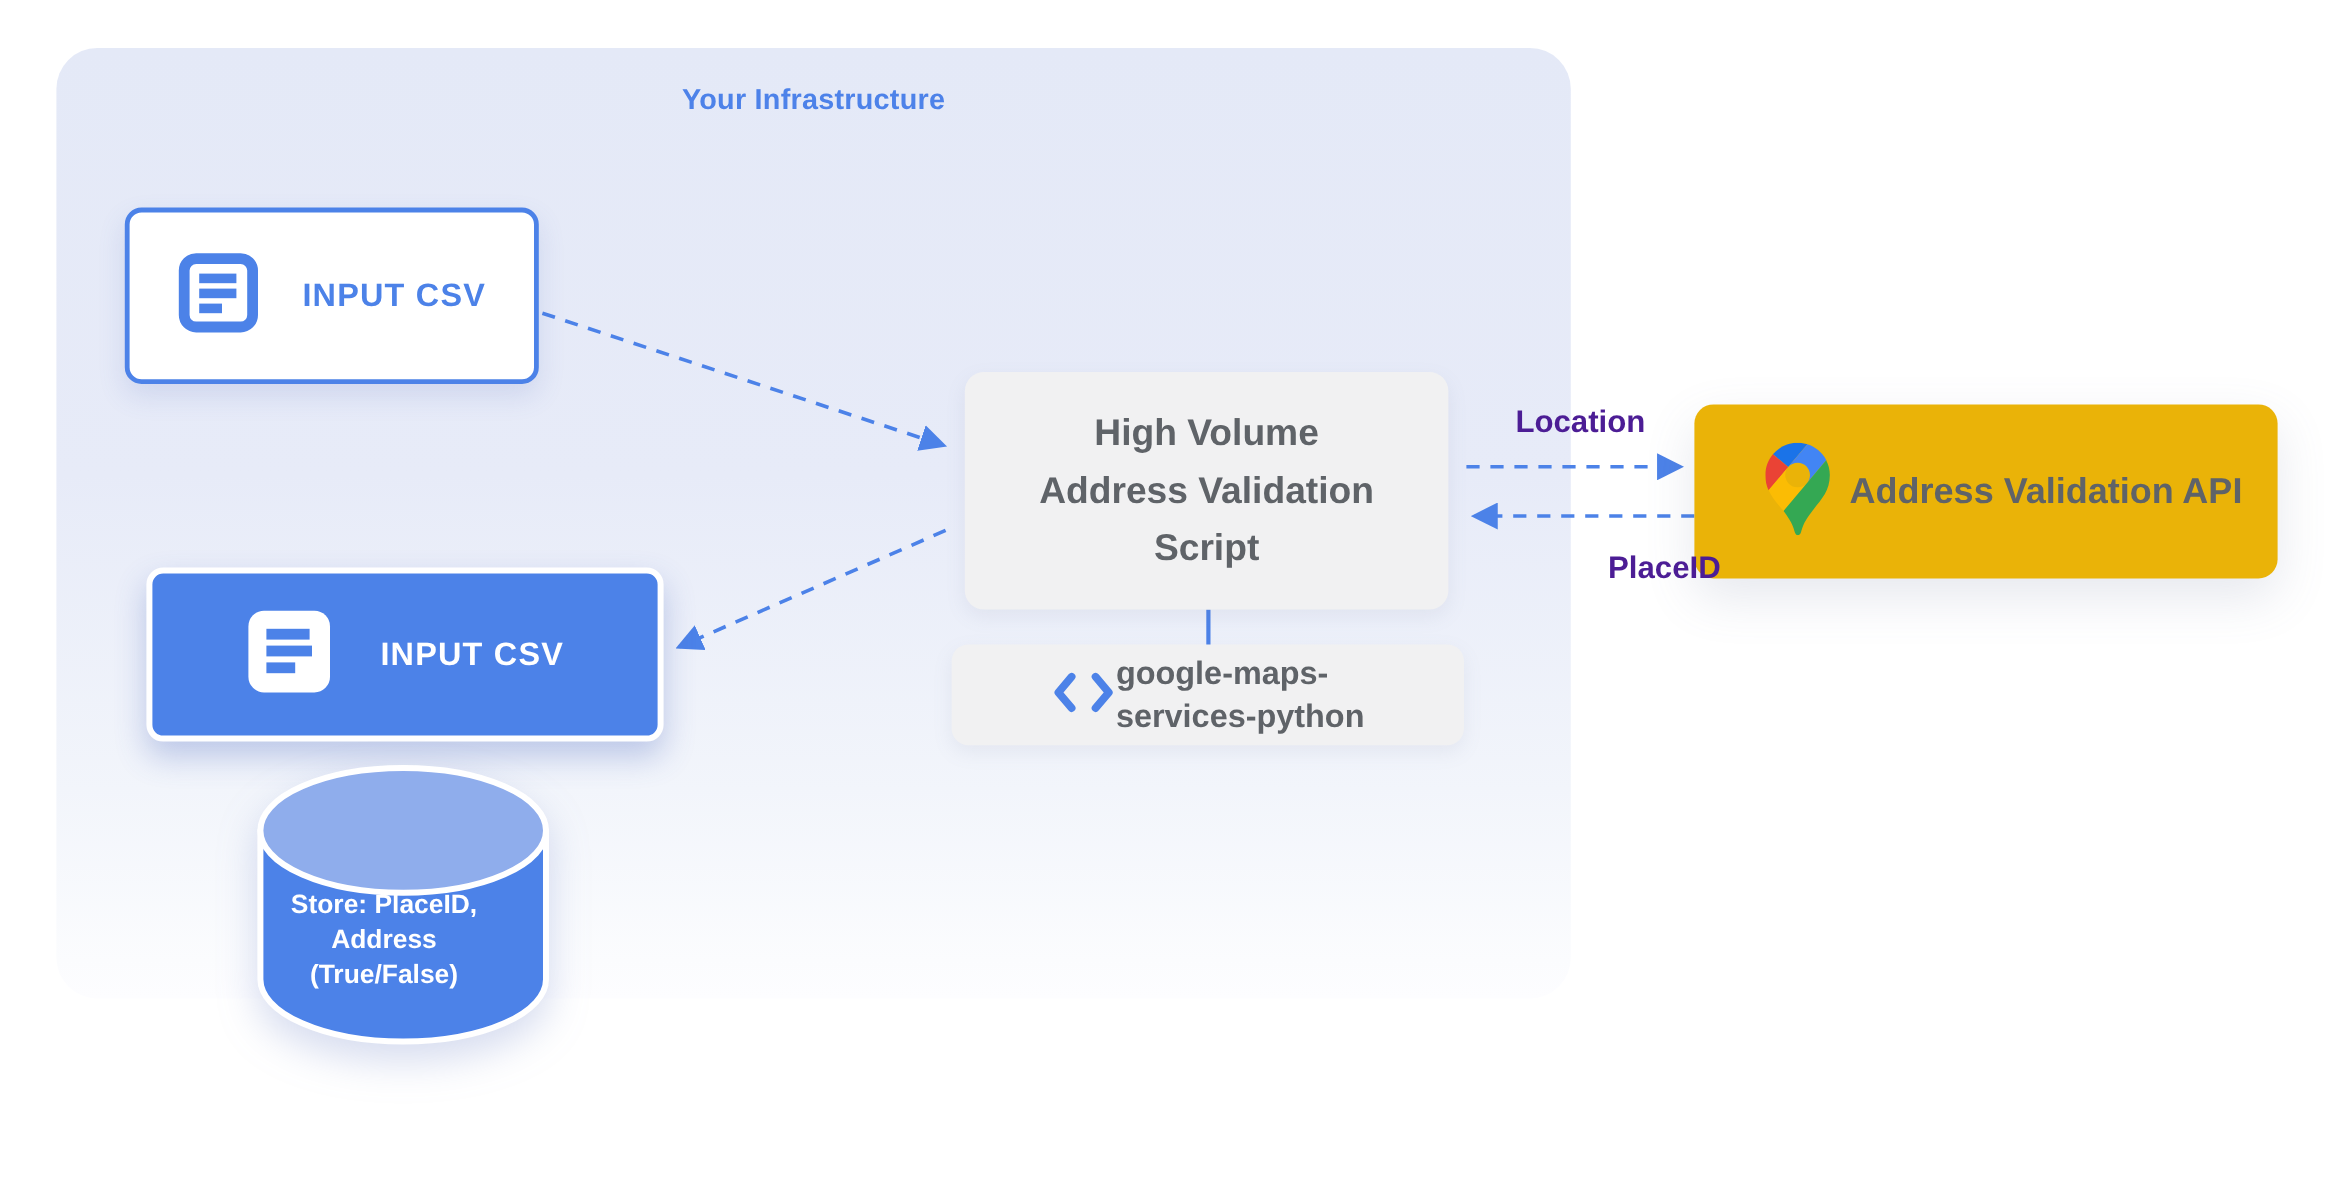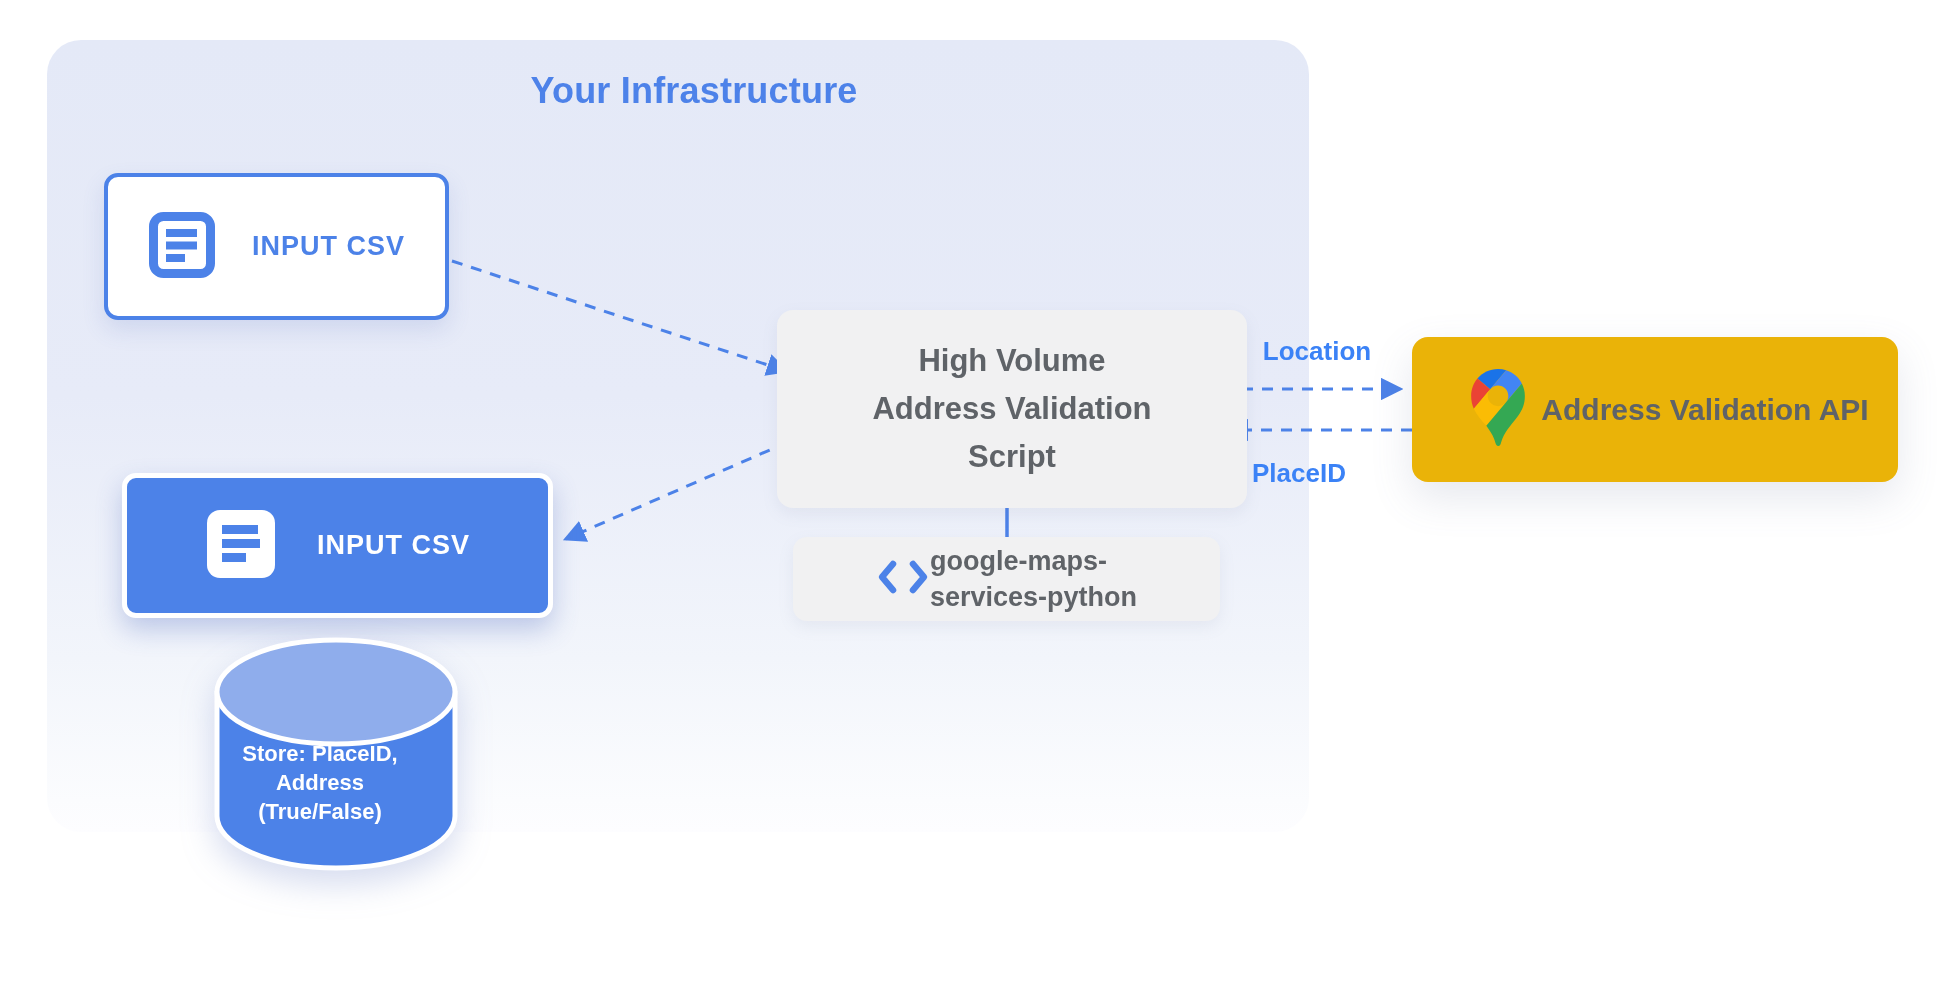--- a/index.html
+++ b/index.html
@@ -8,38 +8,38 @@
     font-family:"Liberation Sans",sans-serif;overflow:hidden;
   }
   
   .infra{
     position:absolute;left:47px;top:40px;width:1262px;height:792px;
     border-radius:34px;
     background:linear-gradient(180deg,#e4e9f7 0%,#e7ebf8 45%,#f2f5fb 78%,#fbfcfe 96%,#fdfdff 100%);
   }
   .infra-title{
     position:absolute;left:47px;top:70px;width:1262px;text-align:center;
-    font-size:36px;font-weight:700;color:#4d82e9;letter-spacing:.2px;padding-left:16px;
+    font-size:24px;font-weight:700;color:#4d82e9;letter-spacing:.2px;
   }
   
   .node{position:absolute;display:flex;align-items:center;box-sizing:border-box;}
   .input-box{
     left:104px;top:173px;width:345px;height:147px;background:#ffffff;
     border:4px solid #4c82e8;border-radius:14px;justify-content:center;gap:36px;
     box-shadow:0 10px 22px rgba(90,115,190,.16);z-index:2;
   }
   .input-box .lbl{font-size:27px;font-weight:700;color:#4c82e8;letter-spacing:1px;}
   .output-box{
     left:122px;top:473px;width:431px;height:145px;background:#4c82e8;
     border:5px solid #ffffff;border-radius:14px;justify-content:center;gap:40px;
     box-shadow:0 12px 26px rgba(70,100,190,.30);z-index:2;
   }
   .output-box .lbl{font-size:27px;font-weight:700;color:#ffffff;letter-spacing:1px;}
   .script-box{
-    left:777px;top:310px;width:470px;height:198px;background:#f1f1f2;
+    left:804px;top:310px;width:403px;height:198px;background:#f1f1f2;
     border-radius:16px;justify-content:center;text-align:center;
     box-shadow:0 6px 16px rgba(120,130,160,.10);z-index:2;
   }
   .script-box .lbl{font-size:31px;line-height:48px;font-weight:700;color:#5f6368;}
   .library-box{
     left:793px;top:537px;width:427px;height:84px;background:#f1f1f2;
     border-radius:14px;justify-content:center;
     box-shadow:0 6px 16px rgba(120,130,160,.10);z-index:2;
   }
   .library-box .lbl{font-size:27px;line-height:36px;font-weight:700;color:#5f6368;text-align:left;}
@@ -52,24 +52,24 @@
   
   .cyl{position:absolute;left:211px;top:630px;z-index:2;
        filter:drop-shadow(0 14px 16px rgba(90,115,190,.25));}
   .cyl-label{
     position:absolute;left:195px;top:739px;width:250px;z-index:3;text-align:center;
     font-size:22px;line-height:29px;font-weight:700;color:#ffffff;
   }
   
   .edge-label{
     position:absolute;width:190px;text-align:center;z-index:3;
-    font-size:26px;font-weight:600;color:#3b82f6;
+    font-size:26px;font-weight:600;color:#4c1d95;
   }
   .loc{left:1222px;top:336px;}
-  .pid{left:1204px;top:458px;}
+  .pid{left:1292px;top:458px;}
   .preline{white-space:pre-line;}
   
   .overlay{position:absolute;left:0;top:0;z-index:1;pointer-events:none;}
 </style>
 </head>
 <body>
 
 <div class="canvas">
 
   <div class="infra"></div>

